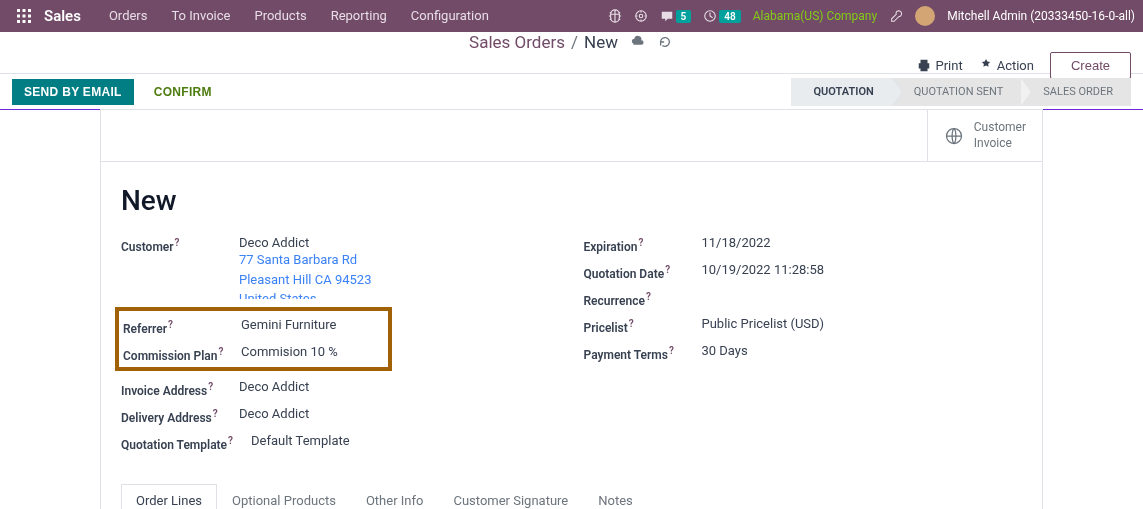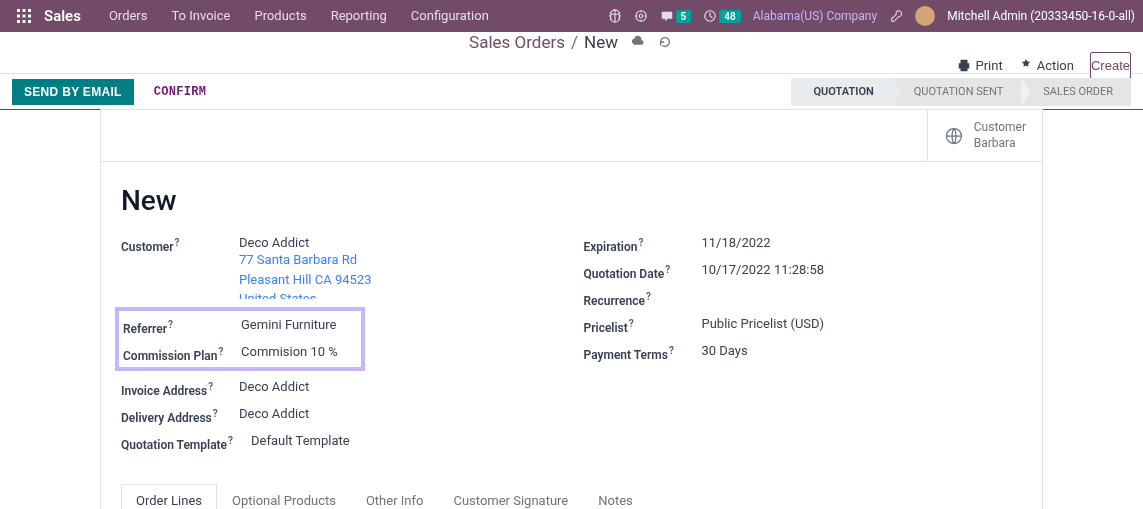--- a/index.html
+++ b/index.html
@@ -9,39 +9,39 @@
     .navbar { background: #714B67; color: #fff; height: 32px; display: flex; align-items: center; padding: 0 8px; }
     .navbar-left { display: flex; align-items: center; gap: 0; }
     .apps-icon { width: 32px; display: flex; align-items: center; justify-content: center; cursor: pointer; }
     .apps-icon svg { fill: #fff; }
     .brand { font-weight: 600; font-size: 15px; padding: 0 16px 0 4px; }
     .nav-item { padding: 4px 12px; font-size: 13px; color: #e8dde6; cursor: pointer; line-height: 32px; }
     .navbar-right { margin-left: auto; display: flex; align-items: center; gap: 12px; }
     .tray-icon { display: flex; align-items: center; cursor: pointer; position: relative; }
     .tray-icon svg { fill: #e8dde6; }
     .badge { background: #00A09D; color: #fff; font-size: 10px; padding: 1px 5px; border-radius: 2px; margin-left: 2px; font-weight: 600; }
-    .company-name { font-size: 12px; color: #c4b5fd; }
+    .company-name { font-size: 12px; color: #84cc16; }
     .avatar { width: 20px; height: 20px; border-radius: 50%; background: #d4a574; display: inline-block; }
     .user-name { font-size: 12px; color: #fff; }
     
     
     .control-bar { height: 42px; display: flex; align-items: center; padding: 0 12px; border-bottom: 1px solid #dee2e6; flex-direction: column; }
     .breadcrumb { display: flex; align-items: center; gap: 6px; color: #714B67; font-size: 17px; }
     .breadcrumb a { color: #714B67; cursor: pointer; }
     .breadcrumb .sep { color: #6c757d; }
     .breadcrumb .current { color: #374151; }
     .bc-icon { width: 18px; height: 18px; display: inline-flex; align-items: center; justify-content: center; cursor: pointer; margin-left: 4px; color: #6c757d; }
     .control-right { margin-left: auto; display: flex; align-items: center; gap: 16px; }
     .ctrl-link { display: flex; align-items: flex-start; gap: 4px; cursor: pointer; color: #374151; font-size: 13px; }
-    .btn-create { border: 1px solid #714B67; color: #714B67; background: #fff; padding: 5px 0; cursor: pointer; font-size: 13px; border-radius: 2px; }
+    .btn-create { border: 1px solid #714B67; color: #714B67; background: #fff; padding: 5px 20px; cursor: pointer; font-size: 13px; border-radius: 2px; }
     
     
     .status-bar { height: 36px; display: flex; align-items: center; padding: 0 12px; border-bottom: 1px solid #6d28d9; }
     .btn-primary { background: #017E84; color: #fff; border: none; padding: 6px 12px; font-size: 12px; font-weight: 600; cursor: pointer; letter-spacing: 0.3px; }
-    .btn-secondary { background: transparent; color: #701a75; border: none; padding: 6px 12px; font-size: 12px; font-weight: 600; cursor: pointer; letter-spacing: 0.3px; margin-left: 8px; font-family: Liberation Mono, monospace; }
+    .btn-secondary { background: transparent; color: #4d7c0f; border: none; padding: 6px 12px; font-size: 12px; font-weight: 600; cursor: pointer; letter-spacing: 0.3px; margin-left: 8px; }
     .stages { margin-left: auto; display: flex; align-items: center; }
     .stage { position: relative; padding: 0 18px 0 22px; height: 28px; display: flex; align-items: center; font-size: 11px; color: #6c757d; background: #e5e5e5; cursor: pointer; }
     .stage::after { content: ""; position: absolute; right: -10px; top: 0; width: 0; height: 0; border-top: 14px solid transparent; border-bottom: 14px solid transparent; border-left: 10px solid #f1f1f1; z-index: 2; }
     .stage::before { content: ""; position: absolute; right: -11px; top: 0; width: 0; height: 0; border-top: 14px solid transparent; border-bottom: 14px solid transparent; border-left: 10px solid #dee2e6; z-index: 1; }
     .stage.active { background: #e9ecef; color: #374151; font-weight: 600; }
     .stage.active::after { border-left-color: #e9ecef; }
     .stage:first-child { }
     .stage:last-child::after, .stage:last-child::before { display: none; }
     
     
@@ -53,21 +53,21 @@
     .stat-btn .text-lines { display: flex; flex-direction: column; font-size: 12px; color: #6c757d; line-height: 1.3; }
     .sheet-body { padding: 16px 20px 24px 20px; }
     .title { font-size: 28px; font-weight: 500; color: #111827; margin-bottom: 18px; margin-top: 6px; }
     .two-col { display: flex; gap: 24px; }
     .col { flex: 1; }
     .field { display: flex; margin-bottom: 8px; align-items: flex-start; }
     .field-label { width: 118px; font-weight: 600; font-size: 12px; color: #374151; padding-top: 2px; }
     .field-label .q { color: #714B67; font-size: 10px; vertical-align: super; cursor: help; margin-left: 1px; }
     .field-value { flex: 1; font-size: 13px; color: #374151; }
     .addr-line { font-size: 13px; color: #3b82f6; line-height: 1.5; }
-    .highlight-box { border: 4px solid #c4b5fd; padding: 6px 4px 4px 4px; margin: 4px 0 8px -6px; width: 250px; }
+    .highlight-box { border: 4px solid #a16207; padding: 6px 4px 4px 4px; margin: 4px 0 8px -6px; width: 277px; }
     
     
     .tabs { display: flex; border-bottom: 1px solid #dee2e6; margin-top: 24px; }
     .tab { padding: 8px 14px; font-size: 13px; color: #6c757d; cursor: pointer; border: 1px solid transparent; border-bottom: none; margin-bottom: -1px; }
     .tab.active { color: #374151; border: 1px solid #dee2e6; border-bottom-color: #fff; background: #fff; }
   </style>
 </head>
 <body>
 
 <div class="navbar">
@@ -177,21 +177,21 @@
   <div class="sheet">
     <div class="sheet-header">
       <div class="button-box">
         <div class="stat-btn">
           <svg width="20" height="20" viewBox="0 0 24 24">
               <circle cx="12" cy="12" r="9" stroke="#6c757d" stroke-width="1.5" fill="none"></circle>
               <path d="M3 12h18M12 3c3 3 3 15 0 18M12 3c-3 3-3 15 0 18" stroke="#6c757d" stroke-width="1.5" fill="none"></path>
             </svg>
           <div class="text-lines">
             <span>Customer</span>
-            <span>Barbara</span>
+            <span>Invoice</span>
           </div>
         </div>
       </div>
     </div>
     <div class="sheet-body">
       <h1 class="title">New</h1>
       <div class="two-col">
         <div class="col">
           <div class="field">
             <div class="field-label"><span>Customer</span><span class="q">?</span></div>
@@ -225,21 +225,21 @@
             <div class="field-value">Default Template</div>
           </div>
         </div>
         <div class="col">
           <div class="field">
             <div class="field-label"><span>Expiration</span><span class="q">?</span></div>
             <div class="field-value">11/18/2022</div>
           </div>
           <div class="field">
             <div class="field-label"><span>Quotation Date</span><span class="q">?</span></div>
-            <div class="field-value">10/17/2022 11:28:58</div>
+            <div class="field-value">10/19/2022 11:28:58</div>
           </div>
           <div class="field">
             <div class="field-label"><span>Recurrence</span><span class="q">?</span></div>
             <div class="field-value"></div>
           </div>
           <div class="field">
             <div class="field-label"><span>Pricelist</span><span class="q">?</span></div>
             <div class="field-value">Public Pricelist (USD)</div>
           </div>
           <div class="field">

